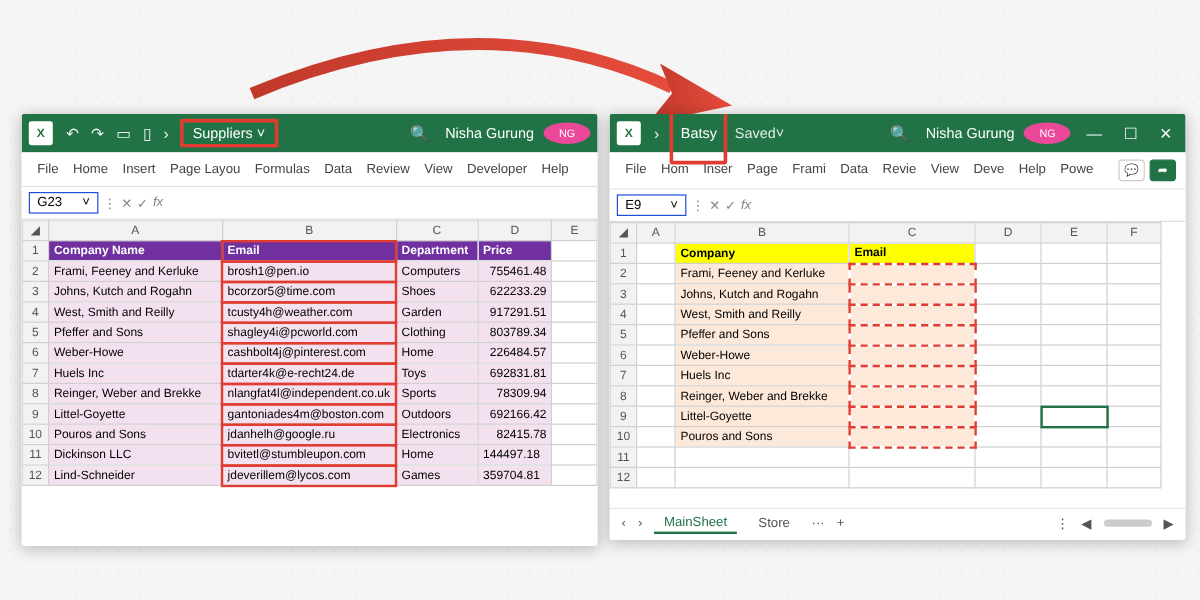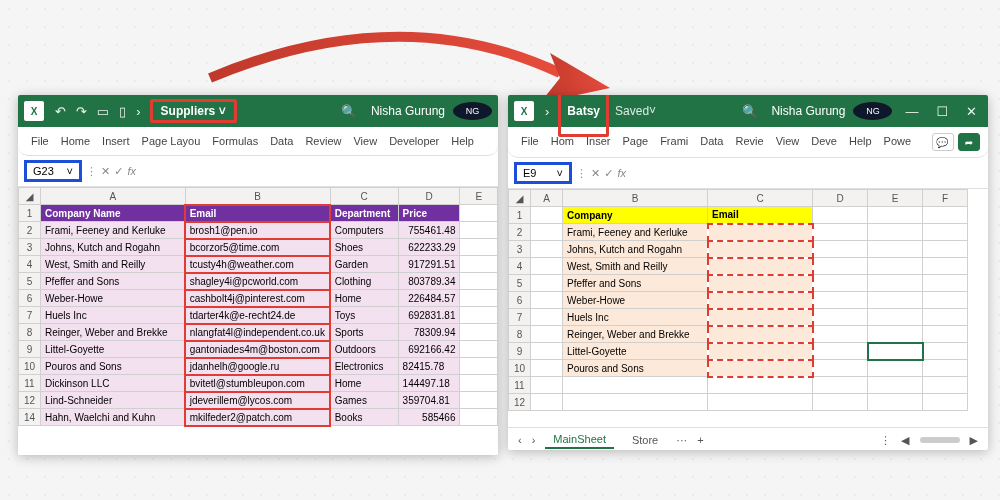--- a/index.html
+++ b/index.html
@@ -4,28 +4,28 @@
 <style>
 * { box-sizing: border-box; margin: 0; padding: 0; }
 body { font-family: 'Segoe UI', sans-serif; font-size: 11px; background: #f5f5f5; width: 1000px; height: 500px; position: relative; overflow: hidden; }
 .bg-dots { position: absolute; inset: 0; background-image: radial-gradient(#ddd 1px, transparent 1px); background-size: 18px 18px; opacity: 0.4; }
 .window { position: absolute; background: #fff; box-shadow: 0 2px 12px rgba(0,0,0,0.25); border-radius: 2px; overflow: hidden; }
 .win-left { left: 18px; top: 95px; width: 480px; height: 360px; }
 .win-right { left: 508px; top: 95px; width: 480px; height: 355px; }
 .titlebar { background: #217346; height: 32px; display: flex; align-items: center; padding: 0 6px; color: #fff; font-size: 12px; }
 .titlebar .xl-icon { width: 20px; height: 20px; background: #fff; color: #217346; font-weight: bold; font-size: 10px; display: flex; align-items: center; justify-content: center; border-radius: 2px; margin-right: 6px; }
 .tb-btn { color: #fff; padding: 2px 5px; font-size: 13px; cursor: pointer; opacity: 0.9; }
-.doc-name { padding: 2px 8px; margin: 0 4px; font-weight: bold; }
+.doc-name { padding: 2px 8px; margin: 0 4px; }
 .red-box { border: 3px solid #e03c31; border-radius: 2px; }
 .titlebar .right { margin-left: auto; display: flex; align-items: center; gap: 8px; }
-.avatar { width: 39px; height: 18px; border-radius: 50%; background: #0f172a; color: #fff; font-size: 9px; display: flex; align-items: center; justify-content: center; }
-.ribbon-tabs { display: flex; gap: 2px; padding: 6px 8px; background: #fff; border-bottom: 1px solid #e0e0e0; font-size: 11px; color: #444; flex-wrap: nowrap; overflow: hidden; border-radius: 10px; }
+.avatar { width: 39px; height: 18px; border-radius: 50%; background: #ec4899; color: #fff; font-size: 9px; display: flex; align-items: center; justify-content: center; }
+.ribbon-tabs { display: flex; gap: 2px; padding: 6px 8px; background: #fff; border-bottom: 1px solid #e0e0e0; font-size: 11px; color: #444; flex-wrap: nowrap; overflow: hidden; }
 .ribbon-tabs span { padding: 2px 5px; cursor: pointer; white-space: nowrap; }
 .formula-row { display: flex; align-items: center; padding: 4px 6px; gap: 4px; border-bottom: 1px solid #e0e0e0; background: #fff; }
-.name-box { border: 3px solid #1d4ed8; padding: 2px 6px; width: 58px; font-size: 11px; display: flex; align-items: center; justify-content: space-between; }
+.name-box { border: 1px solid #1d4ed8; padding: 2px 6px; width: 58px; font-size: 11px; display: flex; align-items: center; justify-content: space-between; }
 .fx-icons { display: flex; gap: 4px; color: #888; font-size: 11px; }
 .grid-wrap { overflow: auto; position: relative; background: #fff; }
 table.sheet { border-collapse: collapse; font-size: 10px; table-layout: fixed; }
 table.sheet th, table.sheet td { border: 1px solid #d0d0d0; padding: 1px 4px; height: 17px; text-align: left; overflow: hidden; white-space: nowrap; }
 table.sheet th { background: #f3f2f1; font-weight: normal; text-align: center; color: #555; }
 table.sheet th.rowh { width: 22px; text-align: center; }
 .hdr-purple { background: #7030a0 !important; color: #fff; font-weight: bold; }
 .cell-pink { background: #f4e1f0; }
 .hdr-yellow { background: #ffff00 !important; font-weight: bold; }
 .cell-tan { background: #fde9d9; }
@@ -188,45 +188,37 @@
             <td class="cell-pink col-red">gantoniades4m@boston.com</td>
             <td class="cell-pink">Outdoors</td>
             <td class="cell-pink" style="text-align: right;">692166.42</td>
             <td></td>
           </tr>
           <tr>
             <th class="rowh">10</th>
             <td class="cell-pink">Pouros and Sons</td>
             <td class="cell-pink col-red">jdanhelh@google.ru</td>
             <td class="cell-pink">Electronics</td>
-            <td class="cell-pink" style="text-align: left;">82415.78</td>
+            <td class="cell-pink" style="text-align: right;">82415.78</td>
             <td></td>
           </tr>
           <tr>
             <th class="rowh">11</th>
             <td class="cell-pink">Dickinson LLC</td>
             <td class="cell-pink col-red">bvitetl@stumbleupon.com</td>
             <td class="cell-pink">Home</td>
             <td class="cell-pink" style="text-align: left;">144497.18</td>
             <td></td>
           </tr>
           <tr>
             <th class="rowh">12</th>
             <td class="cell-pink">Lind-Schneider</td>
             <td class="cell-pink col-red">jdeverillem@lycos.com</td>
             <td class="cell-pink">Games</td>
             <td class="cell-pink" style="">359704.81</td>
-            <td></td>
-          </tr>
-          <tr>
-            <th class="rowh">14</th>
-            <td class="cell-pink">Hahn, Waelchi and Kuhn</td>
-            <td class="cell-pink col-red">mkilfeder2@patch.com</td>
-            <td class="cell-pink">Books</td>
-            <td class="cell-pink" style="text-align: right;">585466</td>
             <td></td>
           </tr>
         </tbody>
     </table>
   </div>
 </div>
 
 <div class="window win-right">
   <div class="titlebar">
     <div class="xl-icon">X</div>

